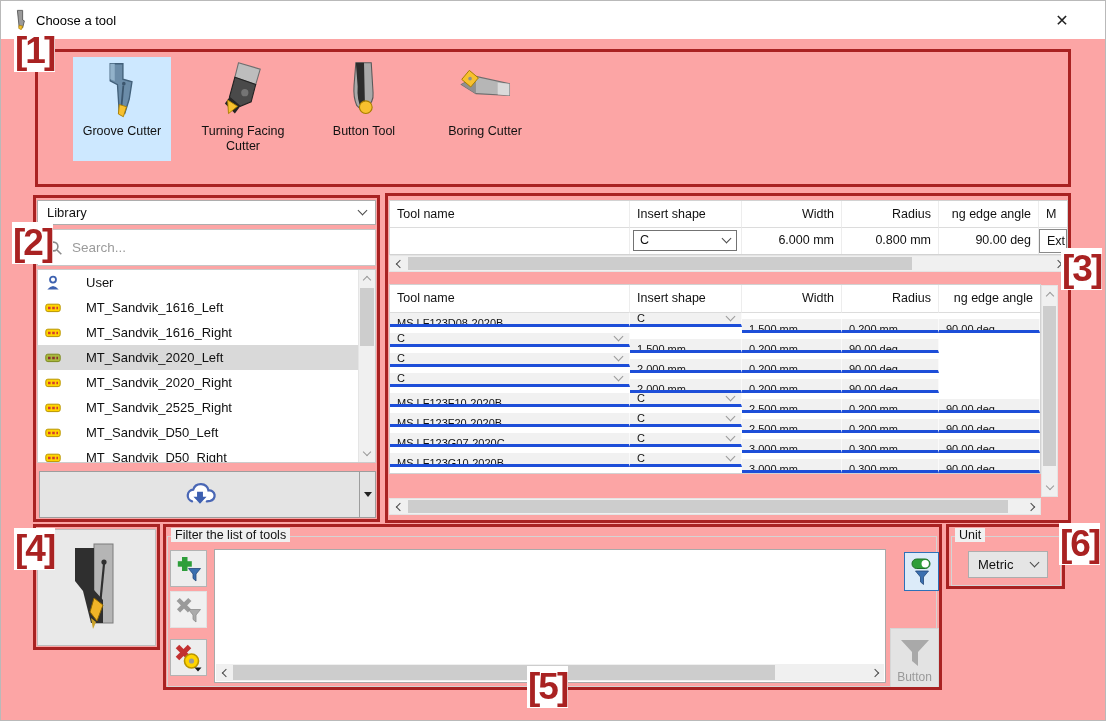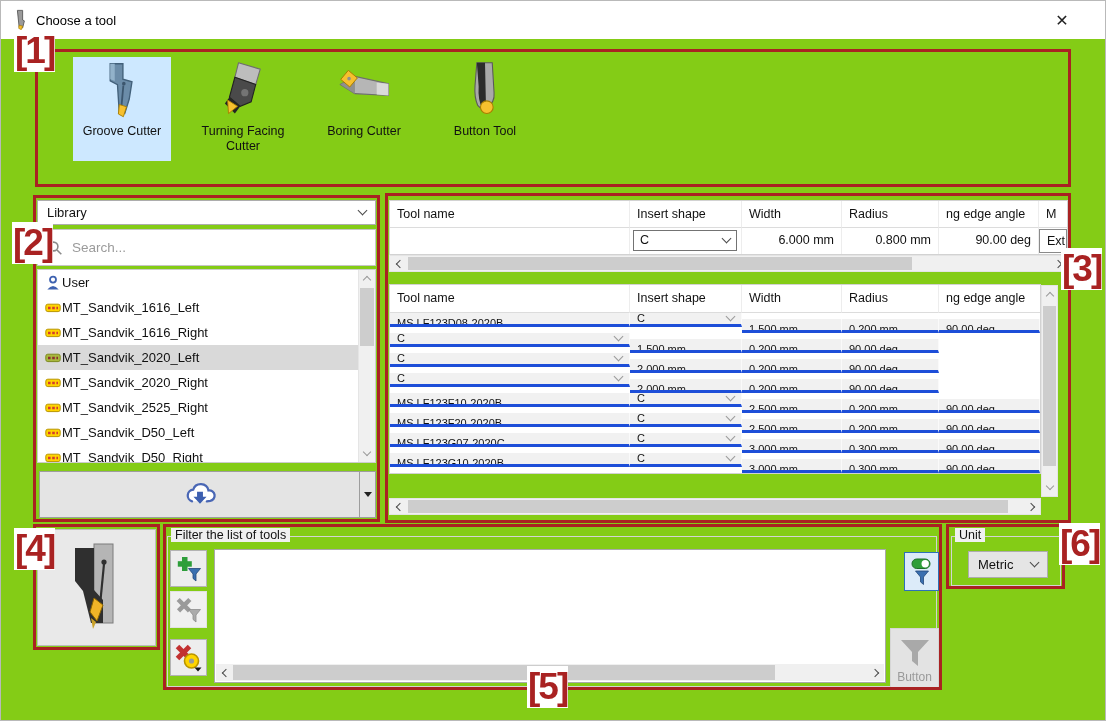--- a/index.html
+++ b/index.html
@@ -1,17 +1,17 @@
 <!DOCTYPE html>
 <html><head>
 <meta charset="utf-8">
 <style>
   html,body{margin:0;padding:0;background:#ddd;}
   *{box-sizing:border-box;}
-  .stage{position:relative;width:1106px;height:721px;background:#84cc16;
+  .stage{position:relative;width:1106px;height:721px;background:#fca5a5;
     font-family:"Liberation Sans",sans-serif;overflow:hidden;border:1px solid #b9b9b9;}
   
   .titlebar{position:absolute;left:0;top:0;width:100%;height:38px;background:#fff;
     display:flex;align-items:center;padding:0 12px;}
   .title-text{font-size:13px;color:#000;margin-left:9px;}
   .close-btn{position:absolute;right:32px;top:9px;width:22px;height:22px;font-size:16px;
     color:#222;text-align:center;line-height:22px;cursor:default;}
   
   .tool-strip{position:absolute;left:44px;top:56px;display:flex;gap:23px;}
   .tool-tile{width:98px;min-height:104px;display:flex;flex-direction:column;align-items:center;padding-top:2px;}
@@ -30,38 +30,38 @@
   .combo .spacer{margin-left:auto;}
   
   .library-combo{position:absolute;left:36px;top:199px;width:339px;height:25px;}
   .searchbox{position:absolute;left:36px;top:228px;width:339px;height:37px;background:#fff;
     border:1px solid #c6c6c6;display:flex;align-items:center;padding:0 8px 0 32px;}
   .searchbox svg{position:absolute;left:9px;top:10px;}
   .searchbox input{border:0;outline:0;width:100%;background:transparent;font-family:inherit;font-size:13.5px;color:#333;}
   .searchbox input::placeholder{color:#9b9b9b;}
   .tree{position:absolute;left:36px;top:268px;width:339px;height:194px;background:#fff;
     border:1px solid #cccccc;overflow:hidden;}
-  .tree-item{height:25px;display:flex;align-items:center;gap:1px;padding-left:7px;font-size:13px;color:#101010;}
+  .tree-item{height:25px;display:flex;align-items:center;gap:25px;padding-left:7px;font-size:13px;color:#101010;}
   .tree-item.selected{background:#d9d9d9;}
   .tree-sb{position:absolute;right:0;top:0;width:17px;height:100%;background:#f0f0f0;border-left:1px solid #e5e5e5;}
   .sb-btn{height:17px;display:flex;align-items:center;justify-content:center;}
   .sb-btn.bottom{position:absolute;bottom:0;width:100%;}
   .tree-thumb{position:absolute;top:18px;left:1px;right:1px;height:58px;background:#cdcdcd;}
   .cloud-row{position:absolute;left:38px;top:470px;width:337px;height:47px;display:flex;}
   .cloud-btn{flex:1;background:#e4e4e4;border:1px solid #9d9d9d;display:flex;align-items:center;justify-content:center;}
   .cloud-dd{width:17px;background:#e4e4e4;border:1px solid #9d9d9d;margin-left:-1px;
     display:flex;align-items:center;justify-content:center;}
   .tri-down{width:0;height:0;border-left:4px solid transparent;border-right:4px solid transparent;border-top:5px solid #222;}
   
   .grid6{display:grid;grid-template-columns:240px 112px 100px 97px 100px 1fr;}
   .grid5{display:grid;grid-template-columns:240px 112px 100px 97px 1fr;}
   .cur-table{position:absolute;left:388px;top:199px;width:679px;background:#fff;border:1px solid #d2d2d2;}
   .hcell{font-size:12.5px;color:#111;padding:0 7px;line-height:26px;height:27px;
     border-right:1px solid #ededed;border-bottom:1px solid #dcdcdc;overflow:hidden;white-space:nowrap;}
-  .hcell.num{text-align:left;}
+  .hcell.num{text-align:right;}
   .dcell{font-size:12.5px;color:#111;padding:0 7px;line-height:25px;height:26px;
     border-right:1px solid #ededed;overflow:hidden;white-space:nowrap;}
   .dcell.num{text-align:right;}
   .cell-combo{height:21px;margin:2px 2px 0 1px;background:#fff;border:1px solid #737373;
     display:flex;align-items:center;padding:0 6px;font-size:12.5px;}
   .mcell{border:1px solid #8a8a8a;height:24px;margin-top:1px;line-height:22px;}
   .hscroll{position:absolute;height:17px;background:#f0f0f0;border:1px solid #e4e4e4;}
   .hthumb{position:absolute;top:1px;bottom:1px;background:#cdcdcd;}
   .hs-arrow{position:absolute;top:0;width:16px;height:100%;display:flex;align-items:center;justify-content:center;}
   .tools-table{position:absolute;left:388px;top:283px;width:652px;background:#fff;border:1px solid #d2d2d2;}
@@ -130,38 +130,38 @@
           <path d="M17 40 L29 50 L23 58 L12 47 Z" fill="#242424"></path>
           <circle cx="34" cy="35" r="4" fill="#747474"></circle>
           <path d="M15 43 L26 50 L16 58 Z" fill="#f7c02e" stroke="#a87e00" stroke-width="1"></path>
         </svg>
       </div>
       <div class="tool-label">Turning Facing Cutter</div>
     </div>
     <div class="tool-tile">
       <div class="tool-ico">
         <svg width="58" height="60" viewBox="0 0 64 64">
+          <path d="M23 2 h17 l2 33 q1 11 -8 16 l-5 3 -5 -5 q-4 -9 -3 -22 z" fill="#a9a9a9" stroke="#5a5a5a" stroke-width="1.2"></path>
+          <path d="M23 2 h9 l1 45 -4 5 q-5 -9 -4 -24 z" fill="#2c2c2c"></path>
+          <circle cx="34" cy="51" r="7" fill="#f7c02e" stroke="#a87e00" stroke-width="1.2"></circle>
+        </svg>
+      </div>
+      <div class="tool-label">Button Tool</div>
+    </div>
+    <div class="tool-tile">
+      <div class="tool-ico">
+        <svg width="58" height="60" viewBox="0 0 64 64">
           <path d="M6 26 L22 17 L59 25 L59 38 L22 36 Z" fill="#b6b6b6" stroke="#6e6e6e" stroke-width="1.2"></path>
           <path d="M6 26 L22 17 L22 36 Z" fill="#8f8f8f"></path>
           <path d="M46 24 L59 25 L59 38 L46 37 Z" fill="#dadada"></path>
           <rect x="9" y="13" width="13" height="13" transform="rotate(40 15.5 19.5)" fill="#f7c02e" stroke="#a87e00" stroke-width="1"></rect>
           <circle cx="15.5" cy="19.5" r="2" fill="#8f8f8f"></circle>
         </svg>
       </div>
       <div class="tool-label">Boring Cutter</div>
-    </div>
-    <div class="tool-tile">
-      <div class="tool-ico">
-        <svg width="58" height="60" viewBox="0 0 64 64">
-          <path d="M23 2 h17 l2 33 q1 11 -8 16 l-5 3 -5 -5 q-4 -9 -3 -22 z" fill="#a9a9a9" stroke="#5a5a5a" stroke-width="1.2"></path>
-          <path d="M23 2 h9 l1 45 -4 5 q-5 -9 -4 -24 z" fill="#2c2c2c"></path>
-          <circle cx="34" cy="51" r="7" fill="#f7c02e" stroke="#a87e00" stroke-width="1.2"></circle>
-        </svg>
-      </div>
-      <div class="tool-label">Button Tool</div>
     </div>
   </div>
 
   <div class="combo library-combo">
     <span>Library</span>
     <span class="spacer"></span>
     <span class="chev down"></span>
   </div>
 
   <div class="searchbox">

